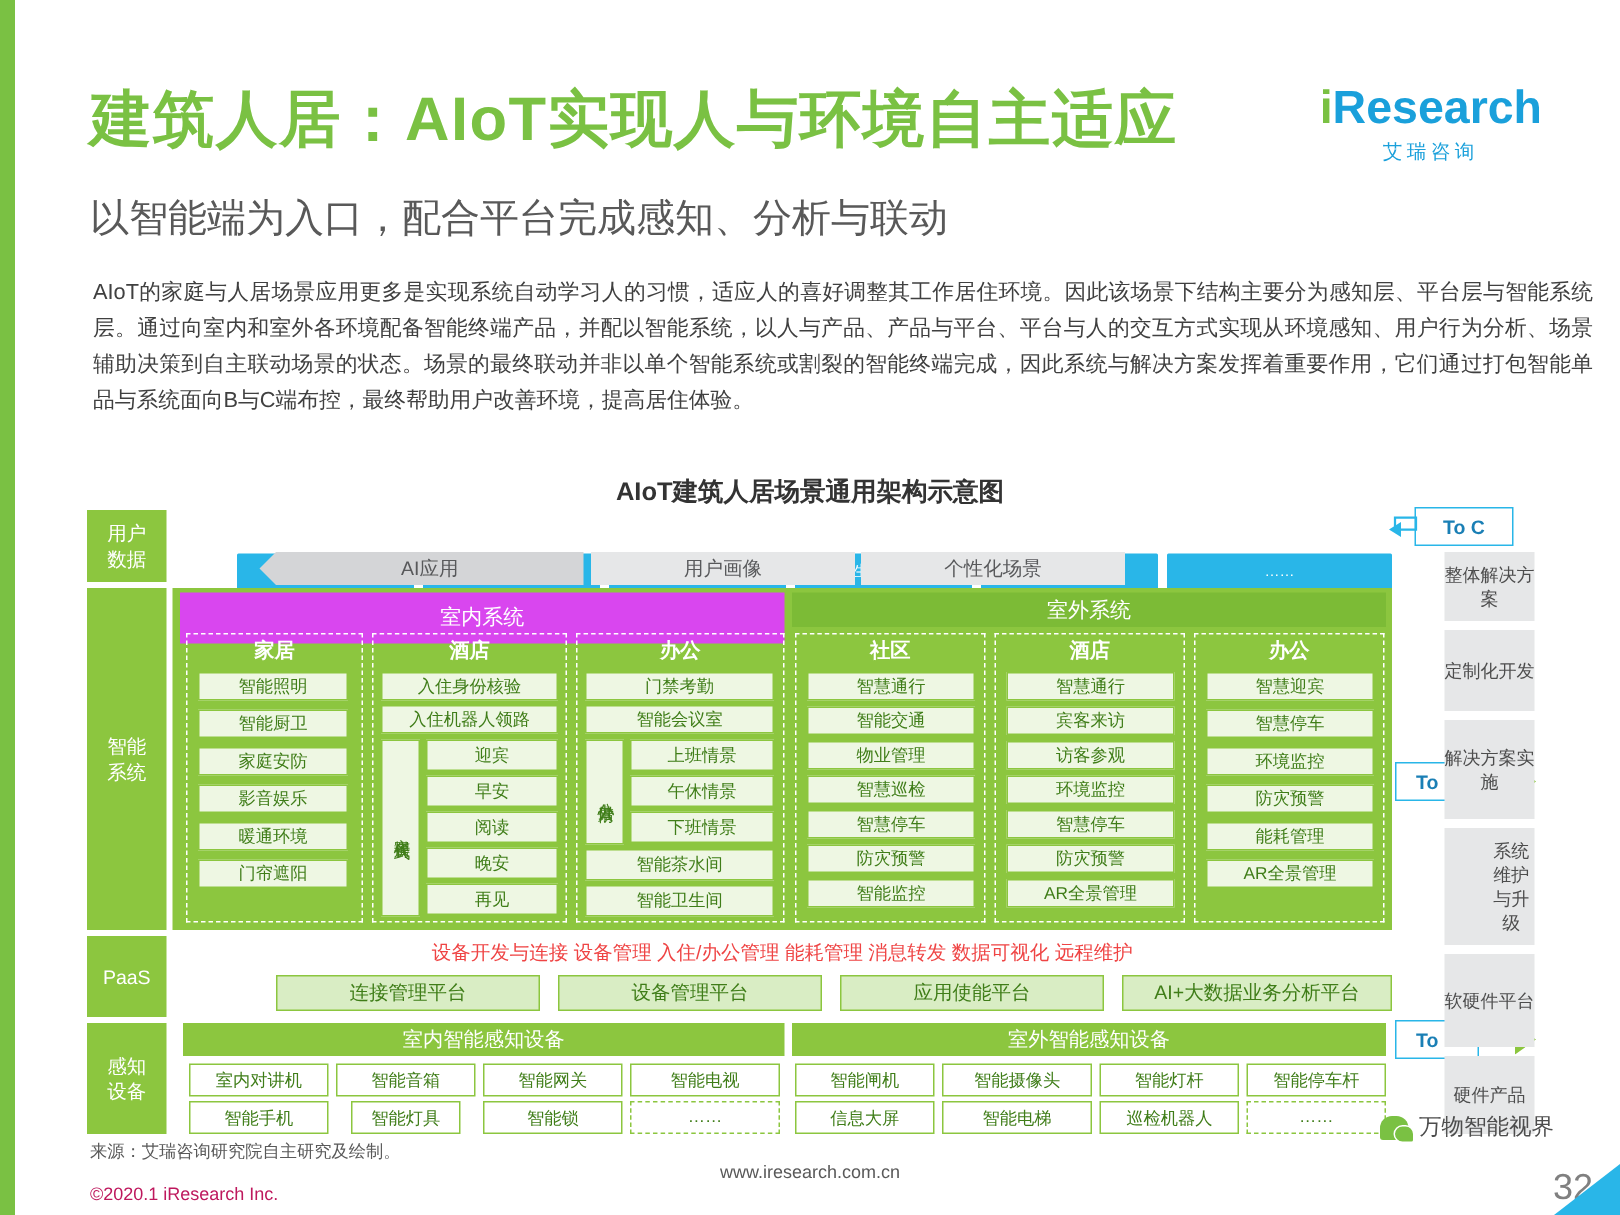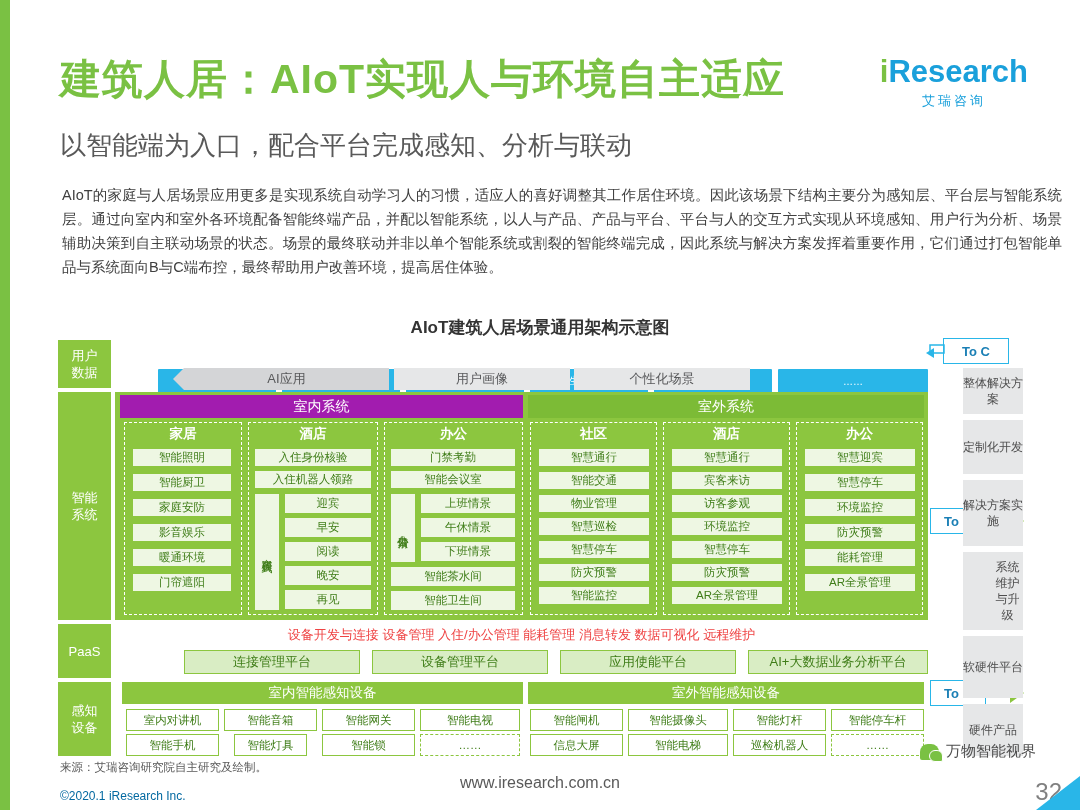--- a/index.html
+++ b/index.html
@@ -128,24 +128,24 @@
     position:absolute; background:#e6e7e8; color:#4d4d4d; font-size:12px;
     display:flex; align-items:center; justify-content:center; text-align:center;
     line-height:16px;
   }
   .garrow { position:absolute; }
 
   .source {
     position:absolute; left:60px; top:760px; font-size:11.5px; color:#595959;
   }
   .foot-left {
-    position:absolute; left:60px; top:789px; font-size:12px; color:#0369a1;
+    position:absolute; left:60px; top:789px; font-size:12px; color:#be185d;
   }
   .foot-center {
-    position:absolute; left:0; right:0; top:774px; text-align:center; font-size:16px; color:#595959;
+    position:absolute; left:0; right:0; top:774px; text-align:center; font-size:12px; color:#595959;
   }
   .pageno {
     position:absolute; right:18px; top:778px; font-size:24px; color:#808080;
   }
   .wechat {
     position:absolute; right:44px; top:742px; display:flex; align-items:center; gap:7px;
     color:#4d4d4d; font-size:15px;
   }
   .wechat .ic {
     width:19px; height:16px; background:#7ac143; border-radius:8px 8px 8px 2px;
@@ -190,21 +190,21 @@
   <div class="cyanbox" style="left:472px;top:0;width:118px;height:24px;">生活习惯</div>
   <div class="cyanbox" style="left:596px;top:0;width:118px;height:24px;">消费习惯</div>
   <div class="cyanbox" style="left:720px;top:0;width:150px;height:24px;">……</div>
 
   <div class="arrow-ai" style="left:126px;top:28px;width:205px;height:22px;">AI应用</div>
   <div class="graybox" style="left:336px;top:28px;width:176px;height:22px;">用户画像</div>
   <div class="graybox" style="left:516px;top:28px;width:176px;height:22px;">个性化场景</div>
 
   <div class="sysbox" style="left:57px;top:52px;width:813px;height:228px;"></div>
 
-  <div class="sysheader" style="left:62px;top:55px;width:403px;height:23px;background:#a21caf;">室内系统</div>
+  <div class="sysheader" style="left:62px;top:55px;width:403px;height:34px;background:#d946ef;">室内系统</div>
   <div class="sysheader" style="left:470px;top:55px;width:396px;height:23px;background:#7cbb36;">室外系统</div>
 
   <div class="dashgroup" style="left:66px;top:82px;width:118px;height:193px;"></div>
   <div class="dashtitle" style="left:66px;top:84px;width:118px;height:20px;">家居</div>
   <div class="cell" style="left:74px;top:108px;width:100px;height:19px;">智能照明</div>
   <div class="cell" style="left:74px;top:133px;width:100px;height:19px;">智能厨卫</div>
   <div class="cell" style="left:74px;top:158px;width:100px;height:19px;">家庭安防</div>
   <div class="cell" style="left:74px;top:183px;width:100px;height:19px;">影音娱乐</div>
   <div class="cell" style="left:74px;top:208px;width:100px;height:19px;">暖通环境</div>
   <div class="cell" style="left:74px;top:233px;width:100px;height:19px;">门帘遮阳</div>

